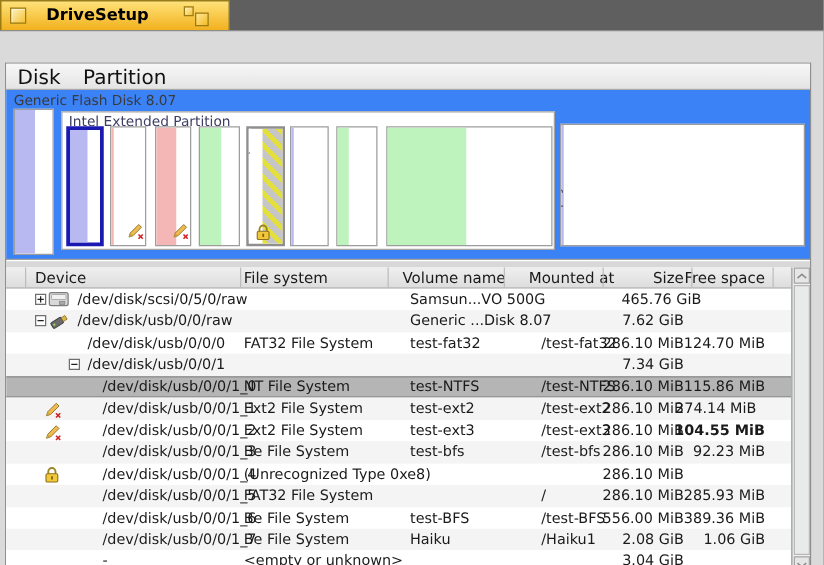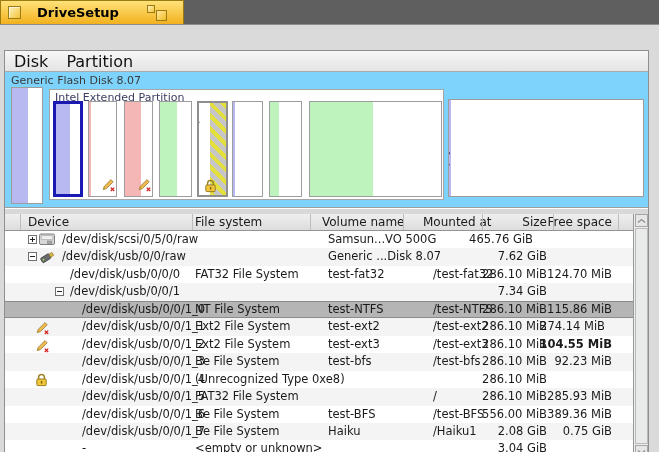--- a/index.html
+++ b/index.html
@@ -16,21 +16,21 @@
 
   
   .win-body{position:absolute;left:0;top:24px;width:659px;height:428px;background:#dadada;border-top:1px solid #8d8d8d;}
   .app-frame{position:absolute;left:4px;top:25px;width:645px;height:423px;border:1px solid #8f8f8f;background:#fff;}
 
   
   .menubar{position:absolute;left:0;top:0;width:643px;height:21px;background:linear-gradient(#f7f7f7,#e4e4e4);border-bottom:1px solid #a9a9a9;display:flex;align-items:center;}
   .menu-item{padding:2px 9px;color:#111;font-size:16px;}
 
   
-  .diskpane{position:absolute;left:0;top:21px;width:643px;height:136px;background:#7dd3fc;border-bottom:1px solid #9e9e9e;}
+  .diskpane{position:absolute;left:0;top:21px;width:643px;height:136px;background:#3b82f6;border-bottom:1px solid #9e9e9e;}
   .disk-label{position:absolute;left:6px;top:2px;font-size:11px;color:#3a3a3a;}
   .ext-box{position:absolute;border:1px solid #a6a6a6;background:#fff;}
   .ext-label{position:absolute;left:5px;top:1px;font-size:11px;color:#3c3c64;white-space:nowrap;}
   .bar{position:absolute;background:#fff;border:1px solid #9d9d9d;overflow:hidden;}
   .bar.selected{border:3px solid #1a1ab2;}
   .bar.luks{border:2px solid #8f8f8f;}
   .bar .fill{position:absolute;left:0;top:0;bottom:0;}
   .bar .stripes{position:absolute;left:11px;right:0;top:0;bottom:0;background:repeating-linear-gradient(45deg,#e3df3c 0 4px,#c6c6c6 4px 9px);}
   .vlabel{position:absolute;left:2px;bottom:3px;transform-origin:0 100%;transform:rotate(-90deg);white-space:nowrap;font-size:11px;color:#3c3c64;line-height:12px;}
   .bar .bar-pencil{position:absolute;right:0;bottom:1px;}
@@ -173,21 +173,21 @@
             <span class="h"></span>
             <span class="v"></span>
           </span>
           <span class="row-icon" style="left: 33px;"><svg width="18" height="13" viewBox="0 0 18 13">
               <rect x="1.5" y="1" width="15" height="10.5" rx="1.5" fill="#d9d9d9" stroke="#7d7d7d"></rect>
               <rect x="3.2" y="2.6" width="11.6" height="4" rx="0.8" fill="#f1f1f1" stroke="#9a9a9a" stroke-width="0.6"></rect>
               <rect x="9.5" y="8" width="4.4" height="2.6" fill="#a8a8a8" stroke="#7d7d7d" stroke-width="0.5"></rect>
             </svg></span>
           <span class="cell" style="left: 57px;">/dev/disk/scsi/0/5/0/raw</span>
           <span class="cell" style="left: 323px;">Samsun...VO 500G</span>
-          <span class="cell num" style="right: 100px;">465.76 GiB</span>
+          <span class="cell num" style="right: 72px;">465.76 GiB</span>
         </div>
         <div class="row zebra">
           <span class="expander minus" style="left: 23px;">
             <span class="h"></span>
           </span>
           <span class="row-icon" style="left: 33px;"><svg width="18" height="14" viewBox="0 0 18 14">
               <g transform="rotate(-32 9 7)">
                 <rect x="2.5" y="4.8" width="9.5" height="5.2" rx="1" fill="#6b6b6b" stroke="#3e3e3e" stroke-width="0.8"></rect>
                 <rect x="12" y="5.7" width="3.6" height="3.4" fill="#d8b84a" stroke="#8a6d1f" stroke-width="0.6"></rect>
                 <circle cx="4.6" cy="7.4" r="0.9" fill="#9adf5a"></circle>
@@ -284,21 +284,21 @@
           <span class="cell" style="left: 428px;">/test-BFS</span>
           <span class="cell num" style="right: 86px;">556.00 MiB</span>
           <span class="cell num" style="right: 21px;">389.36 MiB</span>
         </div>
         <div class="row zebra">
           <span class="cell" style="left: 77px;">/dev/disk/usb/0/0/1_7</span>
           <span class="cell" style="left: 190px;">Be File System</span>
           <span class="cell" style="left: 323px;">Haiku</span>
           <span class="cell" style="left: 428px;">/Haiku1</span>
           <span class="cell num" style="right: 86px;">2.08 GiB</span>
-          <span class="cell num" style="right: 21px;">0.75 GiB</span>
+          <span class="cell num" style="right: 21px;">1.06 GiB</span>
         </div>
         <div class="row">
           <span class="cell" style="left: 77px;">-</span>
           <span class="cell" style="left: 190px;">&lt;empty or unknown&gt;</span>
           <span class="cell num" style="right: 86px;">3.04 GiB</span>
         </div>
       </div>
 
     <div class="vscroll">
       <span class="btn up">

